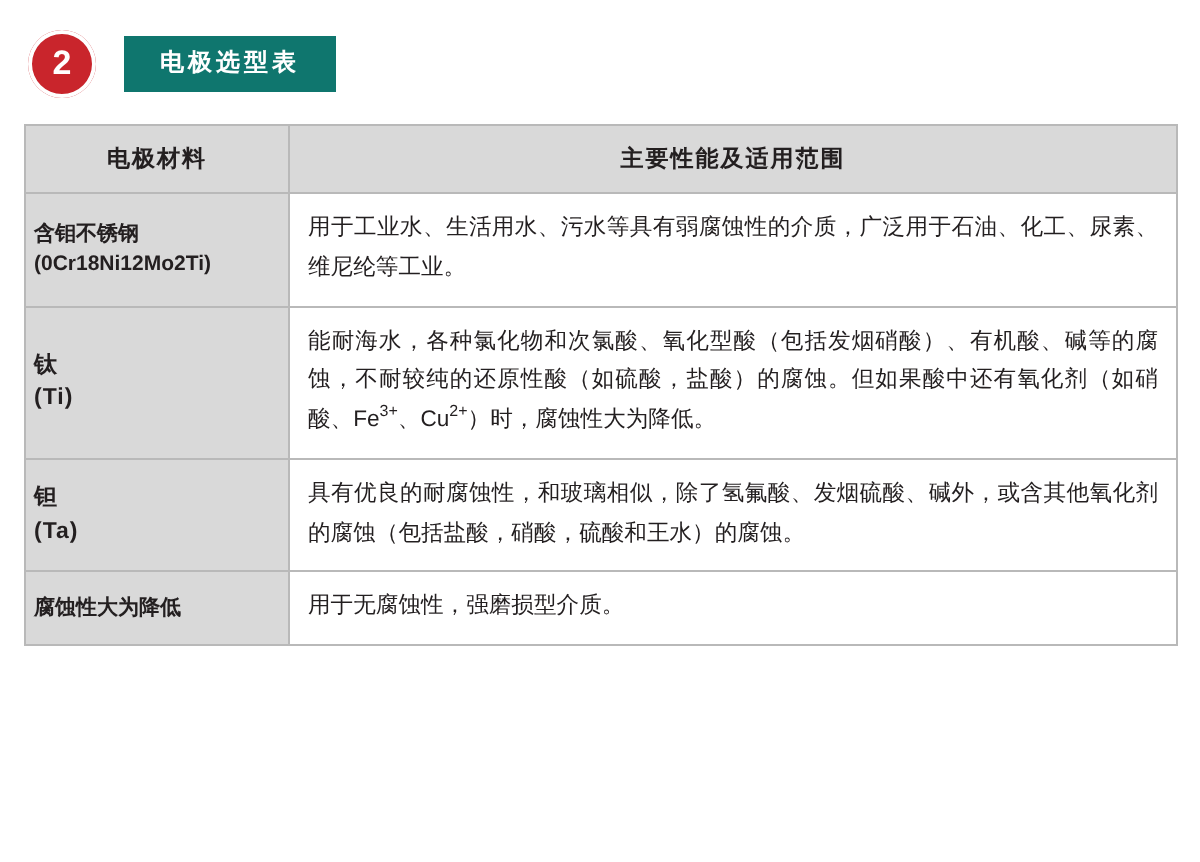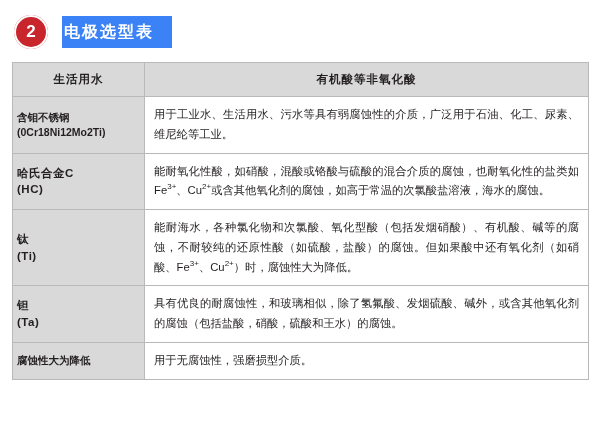--- a/index.html
+++ b/index.html
@@ -39,26 +39,26 @@
     display: flex;
     align-items: center;
     justify-content: center;
     font-size: 17px;
     font-weight: bold;
     box-shadow: 0 0 0 2px #ffffff inset;
     flex: 0 0 auto;
   }
   .title-bar {
     margin-left: 14px;
-    background: #3b82f6;
+    background: #0f766e;
     color: #ffffff;
-    font-size: 16px;
+    font-size: 12px;
     font-weight: bold;
     letter-spacing: 2px;
-    padding: 7px 18px 8px 2px;
+    padding: 7px 18px 8px 18px;
     line-height: 1.1;
   }
 
   
   table.spec {
     border-collapse: collapse;
     width: 576px;
     table-layout: fixed;
     margin: 0 auto;
     background: #ffffff;
@@ -118,38 +118,31 @@
     <div class="title-bar">电极选型表</div>
   </div>
 
   <table class="spec">
     <colgroup>
       <col class="c-mat">
       <col class="c-desc">
     </colgroup>
     <thead>
       <tr>
-        <th>生活用水</th>
-        <th>有机酸等非氧化酸</th>
+        <th>电极材料</th>
+        <th>主要性能及适用范围</th>
       </tr>
     </thead>
     <tbody id="tbody">
         <tr>
           <td class="mat small">
             <div>含钼不锈钢</div>
             <div>(0Cr18Ni12Mo2Ti)</div>
           </td>
           <td class="desc">用于工业水、生活用水、污水等具有弱腐蚀性的介质，广泛用于石油、化工、尿素、维尼纶等工业。</td>
-        </tr>
-        <tr>
-          <td class="mat">
-            <div>哈氏合金C</div>
-            <div>(HC)</div>
-          </td>
-          <td class="desc">能耐氧化性酸，如硝酸，混酸或铬酸与硫酸的混合介质的腐蚀，也耐氧化性的盐类如Fe<sup>3+</sup>、Cu<sup>2+</sup>或含其他氧化剂的腐蚀，如高于常温的次氯酸盐溶液，海水的腐蚀。</td>
         </tr>
         <tr>
           <td class="mat">
             <div>钛</div>
             <div>(Ti)</div>
           </td>
           <td class="desc">能耐海水，各种氯化物和次氯酸、氧化型酸（包括发烟硝酸）、有机酸、碱等的腐蚀，不耐较纯的还原性酸（如硫酸，盐酸）的腐蚀。但如果酸中还有氧化剂（如硝酸、Fe<sup>3+</sup>、Cu<sup>2+</sup>）时，腐蚀性大为降低。</td>
         </tr>
         <tr>
           <td class="mat">

